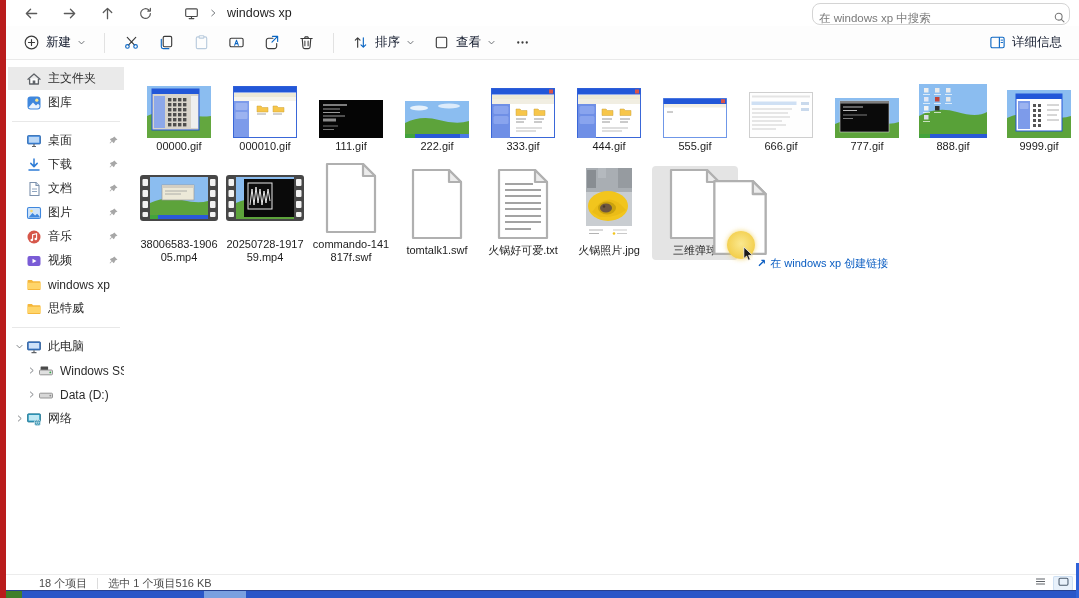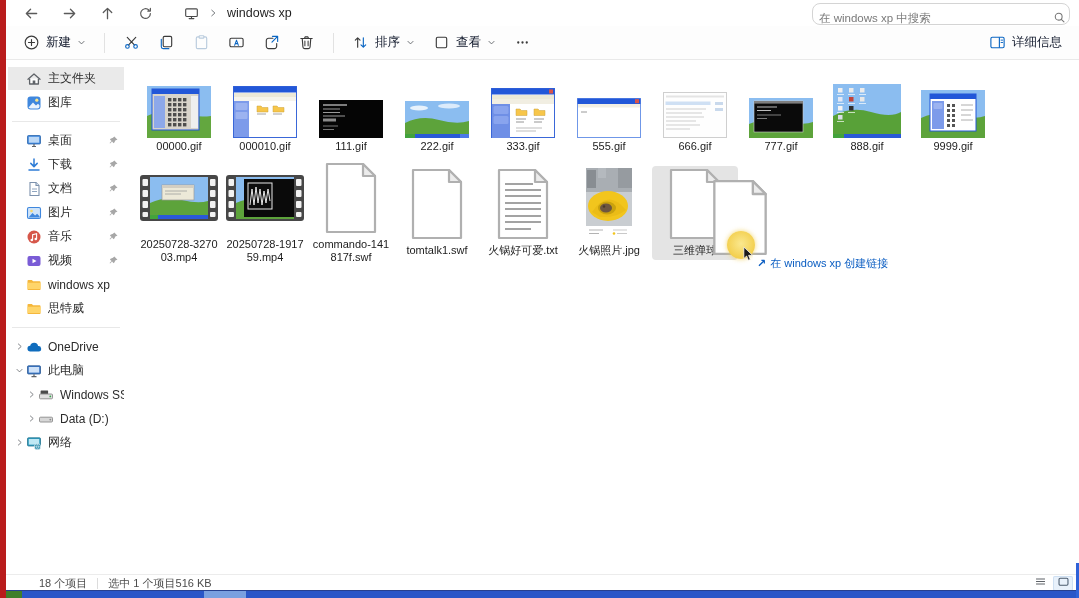--- a/index.html
+++ b/index.html
@@ -392,33 +392,20 @@
               <path d="M1.5 3.8c0-.5.4-.9.9-.9h3.4l1.3 1.3h6.5c.5 0 .9.4.9.9v7.1c0 .5-.4.9-.9.9H2.4c-.5 0-.9-.4-.9-.9z" fill="#f5b73c"></path>
               <path d="M1.5 5.8h13v5.4c0 .5-.4.9-.9.9H2.4c-.5 0-.9-.4-.9-.9z" fill="#ffd56a"></path>
             </svg>
           </span>
           <span class="sb-label">思特威</span>
         </div>
         <div class="sb-divider"></div>
         <div class="sb-item" style="padding-left: 4px;">
           <span class="sb-chev">
             <svg viewBox="0 0 16 16" xmlns="http://www.w3.org/2000/svg">
-              <path d="M6 3.5 11 8l-5 4.5" fill="none" stroke="#5f6368" stroke-width="1.4" stroke-linecap="round" stroke-linejoin="round"></path>
-            </svg>
-          </span>
-          <span class="sb-icon">
-            <svg viewBox="0 0 16 16" xmlns="http://www.w3.org/2000/svg">
-              <path d="M4.5 12.5a2.9 2.9 0 0 1-.3-5.8A4.1 4.1 0 0 1 12.1 7a2.7 2.7 0 0 1 .6 5.5z" fill="#0f6cbd"></path>
-            </svg>
-          </span>
-          <span class="sb-label">OneDrive</span>
-        </div>
-        <div class="sb-item" style="padding-left: 4px;">
-          <span class="sb-chev">
-            <svg viewBox="0 0 16 16" xmlns="http://www.w3.org/2000/svg">
               <path d="M3.5 6 8 10.5 12.5 6" fill="none" stroke="#5f6368" stroke-width="1.4" stroke-linecap="round" stroke-linejoin="round"></path>
             </svg>
           </span>
           <span class="sb-icon">
             <svg viewBox="0 0 16 16" xmlns="http://www.w3.org/2000/svg">
               <rect x="1.5" y="2.8" width="13" height="8.2" rx="1" fill="#3b76c4" stroke="#2b5b96" stroke-width="0.8"></rect>
               <rect x="2.8" y="4" width="10.4" height="5.6" fill="#cfe2f8"></rect>
               <path d="M5.5 13.6h5M8 11.2v2.4" stroke="#5f6368" stroke-width="1.2"></path>
             </svg>
           </span>
@@ -578,20 +565,45 @@
                 <g stroke="#8a8a8a" stroke-width="0.9">
                   <path d="M25 31h10M43 31h10M25 34h8M43 34h8"></path>
                 </g>
                 <g stroke="#b5b5b5" stroke-width="0.9">
                   <path d="M25 40h26M25 43h20"></path>
                 </g>
               </svg>
             </div>
             <div class="fname">333.gif</div>
           </div>
+          <div class="file-cell" title="444.gif">
+            <div class="thumbwrap">
+              <svg width="64" height="50" viewBox="0 0 64 50">
+                <rect x="0.5" y="0.5" width="63" height="49" fill="#fff" stroke="#3a67d8"></rect>
+                <rect x="0.5" y="0.5" width="63" height="6" fill="#2257d8"></rect>
+                <rect x="58" y="1.5" width="4" height="4" fill="#d9544a"></rect>
+                <rect x="1" y="7" width="62" height="4" fill="#ece9d8"></rect>
+                <rect x="1" y="11" width="62" height="5" fill="#f1eee2"></rect>
+                <rect x="1" y="16" width="18" height="34" fill="#6f8fe6"></rect>
+                <rect x="2.5" y="18" width="15" height="8" rx="1.5" fill="#89a4ee"></rect>
+                <rect x="2.5" y="28" width="15" height="8" rx="1.5" fill="#89a4ee"></rect>
+                <g fill="#f7c64a" stroke="#caa23c" stroke-width="0.5">
+                  <path d="M25 21h4l1.5 1.5H36v5H25z"></path>
+                  <path d="M43 21h4l1.5 1.5H54v5H43z"></path>
+                </g>
+                <g stroke="#8a8a8a" stroke-width="0.9">
+                  <path d="M25 31h10M43 31h10M25 34h8M43 34h8"></path>
+                </g>
+                <g stroke="#b5b5b5" stroke-width="0.9">
+                  <path d="M25 40h26M25 43h20"></path>
+                </g>
+              </svg>
+            </div>
+            <div class="fname">444.gif</div>
+          </div>
           <div class="file-cell" title="555.gif">
             <div class="thumbwrap">
               <svg width="64" height="40" viewBox="0 0 64 40">
                 <rect x="0.5" y="0.5" width="63" height="39" fill="#fff" stroke="#6f97e8"></rect>
                 <rect x="0.5" y="0.5" width="63" height="5.5" fill="#2257d8"></rect>
                 <rect x="58" y="1.2" width="4" height="4" fill="#d9544a"></rect>
                 <rect x="1" y="6" width="62" height="3.5" fill="#f2efe4"></rect>
                 <path d="M4 14h6" stroke="#9a9a9a" stroke-width="1"></path>
               </svg>
             </div>
@@ -702,21 +714,21 @@
                   <rect x="12" y="8" width="32" height="15" fill="#ece9d8" stroke="#9a9a9a" stroke-width="0.7"></rect>
                   <rect x="12" y="8" width="32" height="3" fill="#d2cec2"></rect>
                   <g stroke="#9f9f9f" stroke-width="0.8">
                     <path d="M15 14h22M15 17h16"></path>
                   </g>
                   <rect y="38" width="58" height="4" fill="#2a5ad7"></rect>
                   <rect y="38" width="8" height="4" fill="#43a33c"></rect>
                 </g>
               </svg>
             </div>
-            <div class="fname">20250728-327003.mp4</div>
+            <div class="fname">38006583-190605.mp4</div>
           </div>
           <div class="file-cell" title="20250728-191759.mp4">
             <div class="thumbwrap">
               <svg width="78" height="46" viewBox="0 0 78 46">
                 <rect width="78" height="46" rx="3" fill="#474747"></rect>
                 <g fill="#f2f2f2">
                   <rect x="2.5" y="4" width="5.5" height="7" rx="1"></rect>
                   <rect x="2.5" y="15" width="5.5" height="7" rx="1"></rect>
                   <rect x="2.5" y="26" width="5.5" height="7" rx="1"></rect>
                   <rect x="2.5" y="37" width="5.5" height="5" rx="1"></rect>

